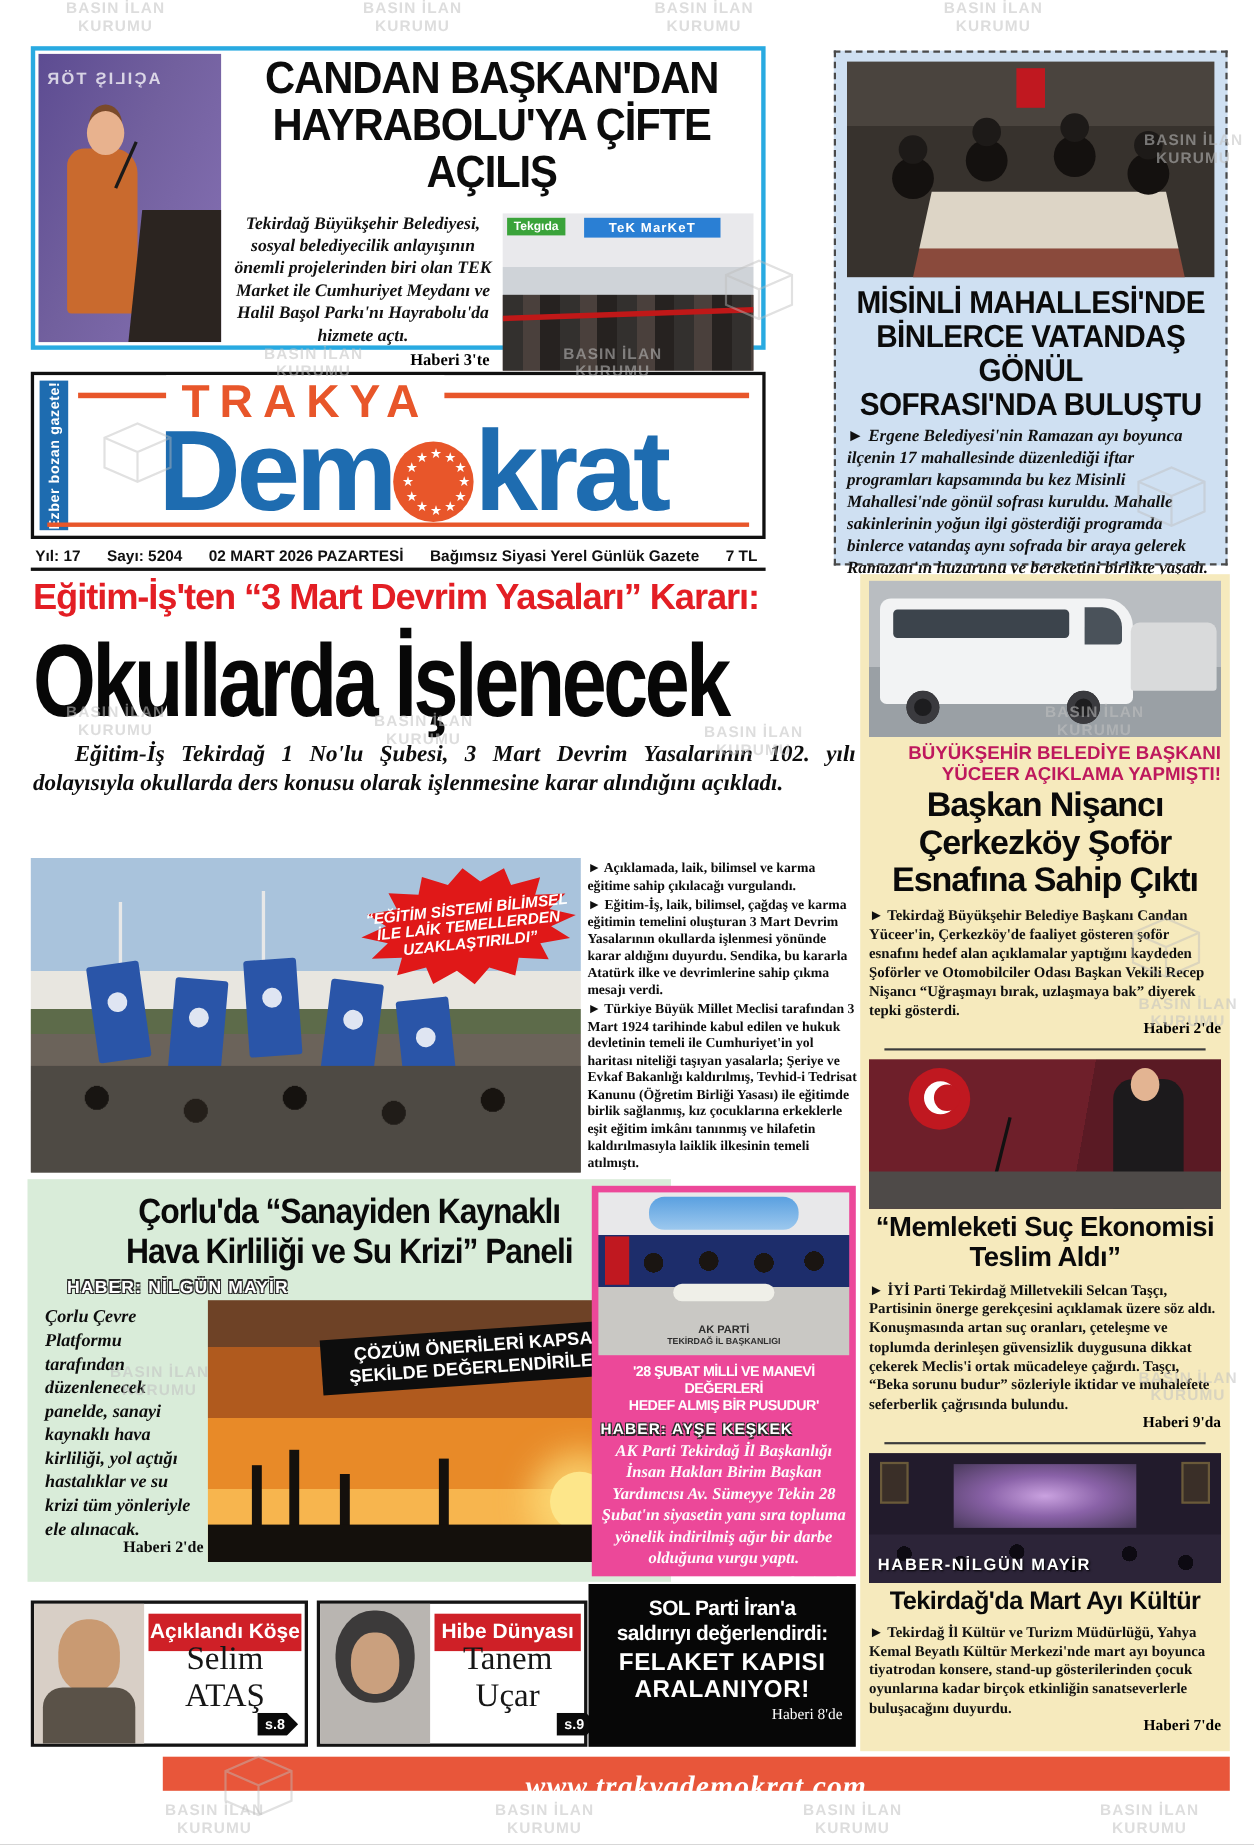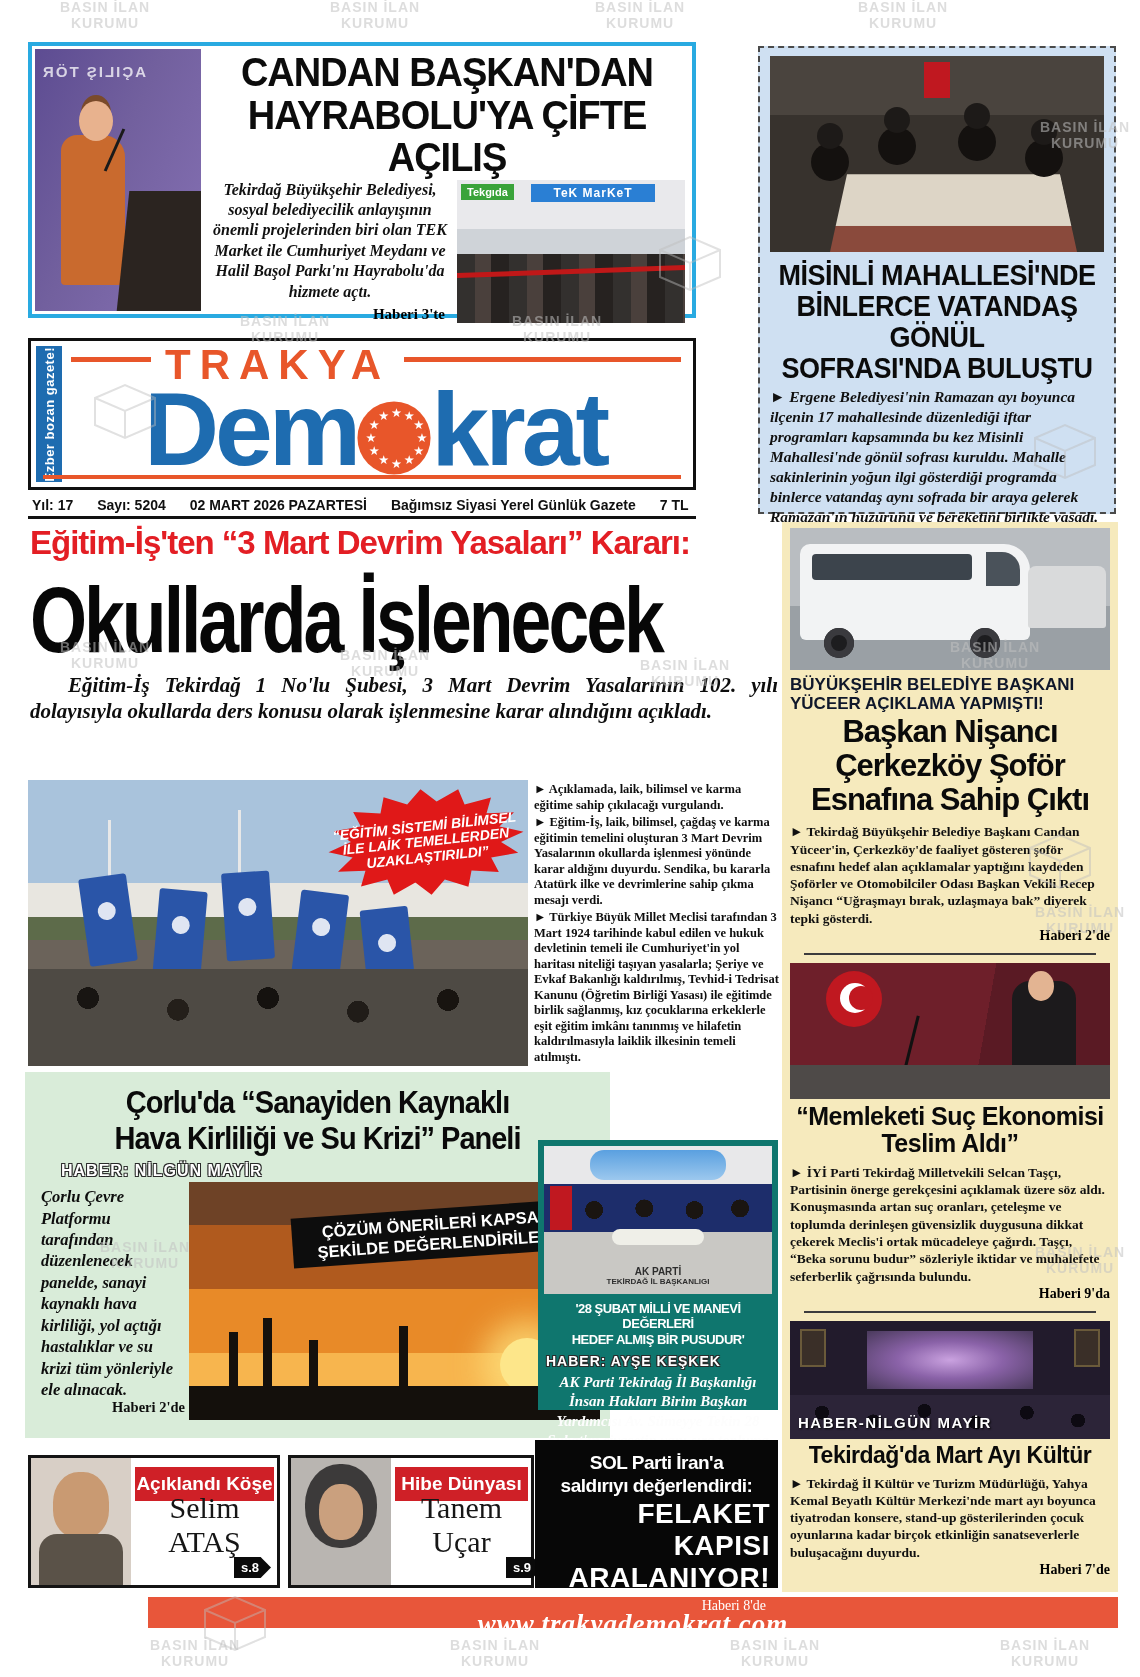--- a/index.html
+++ b/index.html
@@ -17,21 +17,21 @@
   
   .tl-box { left:28px; top:42px; width:668px; height:276px; border:4px solid #29aae1; background:#fff; padding:3px; display:flex; z-index:2; }
   .tl-photo { width:166px; height:100%; position:relative; background:linear-gradient(115deg,#5d4c92 0%,#72609e 45%,#8671b5 100%); overflow:hidden; flex:none; }
   .tl-backdrop-text { position:absolute; left:6px; top:14px; color:rgba(255,255,255,.75); font-size:15px; font-weight:bold; transform:scaleX(-1); letter-spacing:2px; }
   .tl-speaker-body { position:absolute; left:26px; top:86px; width:64px; height:150px; background:#c96a2e; border-radius:16px 22px 4px 4px; }
   .tl-speaker-head { position:absolute; left:44px; top:52px; width:34px; height:40px; background:#e8b28e; border-radius:50%; box-shadow:0 -8px 0 -2px #7a4a2a; }
   .tl-podium { position:absolute; right:-8px; bottom:0; width:86px; height:120px; background:#2b2420; transform:skewX(-6deg); }
   .tl-mic { position:absolute; left:78px; top:78px; width:3px; height:46px; background:#1a1a1a; transform:rotate(24deg); }
   .tl-right { flex:1; padding:2px 4px 2px 8px; display:flex; flex-direction:column; }
   .tl-headline { text-align:center; font-weight:800; font-size:38px; line-height:1.04; letter-spacing:-1px; color:#0c0c0c; transform:scaleY(1.08); transform-origin:center top; }
-  .tl-row { display:flex; flex:1; margin-top:10px; }
+  .tl-row { display:flex; flex:1; margin-top:24px; }
   .tl-body { width:242px; font-weight:bold; font-style:italic; font-size:16px; line-height:1.28; text-align:center; color:#111; }
   .tl-ref { text-align:right; font-weight:bold; font-size:15px; margin-top:4px; padding-right:6px; }
   .tl-market { flex:1; margin-left:6px; position:relative; background:linear-gradient(#e9e9ec 0 34%, #cfd3d8 34% 52%, #5a4a44 52% 100%); overflow:hidden; }
   .sign-green { position:absolute; left:4px; top:4px; background:#3aa33a; color:#fff; font-weight:bold; font-size:11px; padding:2px 6px; }
   .sign-blue  { position:absolute; left:74px; top:4px; right:30px; background:#2a7fd4; color:#fff; font-weight:bold; font-size:12px; padding:2px 6px; text-align:center; letter-spacing:1px; }
   .tl-crowd { position:absolute; left:0; right:0; bottom:0; height:48%;
       background:repeating-linear-gradient(90deg,#33302e 0 18px,#4a403c 18px 34px,#262220 34px 52px); }
   .tl-ribbon { position:absolute; left:0; right:0; bottom:34%; height:5px; background:#c01818; transform:rotate(-2deg); }
 
   
@@ -74,21 +74,21 @@
   .burst-wrap { position:absolute; right:2px; top:6px; width:200px; height:112px; transform:rotate(-6deg); }
   .burst-text { position:absolute; inset:0; display:flex; flex-direction:column; align-items:center; justify-content:center; color:#fff; font-weight:800; font-style:italic; font-size:14px; line-height:1.08; text-align:center; }
 
   .main-col { left:534px; top:782px; width:246px; height:288px; overflow:hidden; font-family:"Liberation Serif",serif; font-weight:bold; font-size:12.5px; line-height:1.24; color:#0e0e0e; z-index:2; }
   .main-col p { margin-bottom:2px; }
   .main-col .ref { text-align:right; font-size:13px; }
 
   
   .ycol { left:782px; top:522px; width:336px; height:1070px; background:#f6eabd; padding:6px 8px; display:flex; flex-direction:column; z-index:2; }
   .ycol .divider { border-top:2px solid #3c3c3c; margin:9px 14px 8px; }
-  .y-kicker { margin-top:5px; color:#0f172a; font-weight:800; font-size:17px; line-height:1.12; text-align:left; }
+  .y-kicker { margin-top:5px; color:#be185d; font-weight:800; font-size:17px; line-height:1.12; text-align:right; }
   .y-head1 { margin-top:2px; text-align:center; font-weight:800; font-size:31px; line-height:1.1; letter-spacing:-1px; color:#0a0a0a; }
   .y-head2 { margin-top:4px; text-align:center; font-weight:800; font-size:25px; line-height:1.1; letter-spacing:-0.5px; color:#0a0a0a; }
   .y-head3 { margin-top:4px; text-align:center; font-weight:800; font-size:23px; line-height:1.12; letter-spacing:-0.5px; color:#0a0a0a; }
   .y-body { margin-top:6px; font-family:"Liberation Serif",serif; font-weight:bold; font-size:13.5px; line-height:1.28; color:#101010; }
   .y-ref { text-align:right; font-family:"Liberation Serif",serif; font-weight:bold; font-size:14px; margin-top:1px; }
   .bus-photo { height:142px; position:relative; flex:none; overflow:hidden; background:linear-gradient(#b9bdc1 0 55%, #9aa0a5 55% 100%); }
   .bus-body { position:absolute; left:10px; top:16px; width:230px; height:96px; background:#f2f3f4; border-radius:10px 26px 6px 6px; }
   .bus-win { position:absolute; left:22px; top:26px; width:160px; height:26px; background:#3c444c; border-radius:4px; }
   .bus-shield { position:absolute; left:196px; top:24px; width:34px; height:34px; background:#4a525a; border-radius:0 18px 4px 0; }
   .wheel { position:absolute; width:30px; height:30px; border-radius:50%; background:#1d1d1f; box-shadow:inset 0 0 0 7px #3a3a3e; }
@@ -120,38 +120,38 @@
   .gp-body { width:152px; font-family:"Liberation Serif",serif; font-weight:bold; font-style:italic; font-size:16.5px; line-height:1.3; color:#0d0d0d; padding:4px 2px 0 6px; }
   .gp-ref { text-align:right; font-style:normal; font-size:14.5px; margin-top:-2px; }
   .gp-photo { flex:1; height:238px; margin-left:2px; position:relative; overflow:hidden;
       background:linear-gradient(#6e4226 0 18%, #b05a1e 18% 45%, #e88a28 45% 72%, #f7b54e 72% 100%); }
   .gp-sun { position:absolute; right:46px; bottom:28px; width:54px; height:54px; border-radius:50%; background:#fde68a; box-shadow:0 0 30px 18px rgba(253,220,120,.8); }
   .gp-sil { position:absolute; left:0; right:0; bottom:0; height:34px; background:#14100c; }
   .chimney { position:absolute; bottom:30px; width:9px; background:#14100c; }
   .gp-banner { position:absolute; top:26px; right:2px; width:306px; background:#0d0d0d; color:#fff; font-weight:800; font-size:16.5px; line-height:1.22; text-align:center; padding:5px 6px; transform:rotate(-4deg); }
 
   
-  .gray-box { left:538px; top:1140px; width:240px; height:270px; background:#0f766e; padding:6px; color:#fff; z-index:2; }
+  .gray-box { left:538px; top:1078px; width:240px; height:355px; background:#ec4899; padding:6px; color:#fff; z-index:2; }
   .ak-photo { height:148px; position:relative; overflow:hidden; background:linear-gradient(#e8e8ea 0 26%, #1d2d6b 26% 58%, #c9c8c4 58% 100%); }
   .ak-sky { position:absolute; left:20%; right:20%; top:4px; height:30px; border-radius:14px; background:linear-gradient(#5aa0e0, #9cc8ee); }
   .ak-flag { position:absolute; left:6px; top:40px; width:22px; height:44px; background:#c01820; }
   .ak-desk-sign { position:absolute; left:0; right:0; bottom:8px; text-align:center; color:#2e2e2e; font-weight:800; }
   .ak-heads { position:absolute; left:0; right:0; top:44px; height:40px;
       background:radial-gradient(circle 9px at 22% 50%, #1a1512 98%, transparent), radial-gradient(circle 9px at 44% 46%, #1a1512 98%, transparent),
                  radial-gradient(circle 9px at 66% 50%, #1a1512 98%, transparent), radial-gradient(circle 9px at 86% 46%, #1a1512 98%, transparent); }
   .ak-flowers { position:absolute; left:30%; right:30%; top:56%; height:16px; border-radius:8px; background:#efefe8; }
   .ak-head { margin-top:7px; text-align:center; font-weight:800; font-size:13px; line-height:1.18; letter-spacing:-0.5px; color:#fff; }
   .ak-reporter { margin:6px 0 0 2px; font-size:14px; }
   .ak-body { margin-top:4px; font-family:"Liberation Serif",serif; font-weight:bold; font-style:italic; font-size:15px; line-height:1.3; text-align:center; color:#fdfdfd; }
   .ak-ref { text-align:right; font-family:"Liberation Serif",serif; font-weight:bold; font-size:13.5px; padding-right:2px; margin-top:3px; }
 
   
   .sol-box { left:535px; top:1440px; width:243px; height:148px; background:#070707; color:#fff; padding:12px 8px 6px; text-align:center; z-index:3; }
   .sol-l12 { font-weight:800; font-size:19px; line-height:1.2; letter-spacing:-0.5px; }
-  .sol-l34 { font-weight:800; font-size:28px; line-height:1.15; letter-spacing:0.5px;text-align:right; }
+  .sol-l34 { font-weight:800; font-size:22px; line-height:1.15; letter-spacing:0.5px; }
   .sol-ref { text-align:right; font-family:"Liberation Serif",serif; font-weight:normal; font-size:14px; margin-top:4px; padding-right:4px; }
 
   
   .col-box { top:1455px; height:133px; border:3px solid #141414; background:#fff; z-index:2; }
   .col-photo { position:absolute; left:0; top:0; bottom:0; width:100px; overflow:hidden; }
   .man-photo { background:linear-gradient(#d8cfc6 0 100%); }
   .man-photo::before { content:""; position:absolute; left:22px; top:14px; width:56px; height:66px; border-radius:46% 46% 42% 42%; background:#c99a72; }
   .man-photo::after { content:""; position:absolute; left:8px; top:76px; width:84px; height:60px; border-radius:18px 18px 0 0; background:#5a5248; }
   .woman-photo { background:linear-gradient(#b9b5b1 0 100%); }
   .woman-photo::before { content:""; position:absolute; left:14px; top:6px; width:72px; height:84px; border-radius:48%; background:#3c3a3a; }

